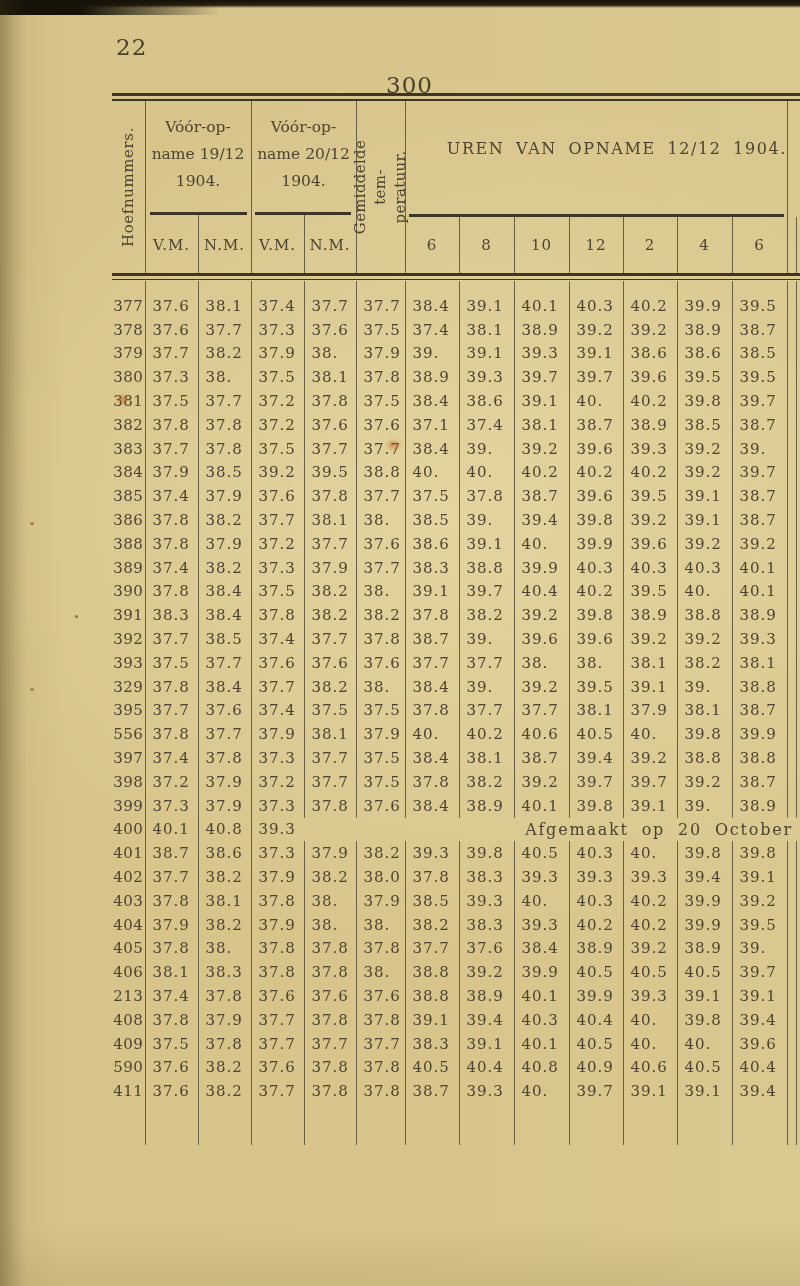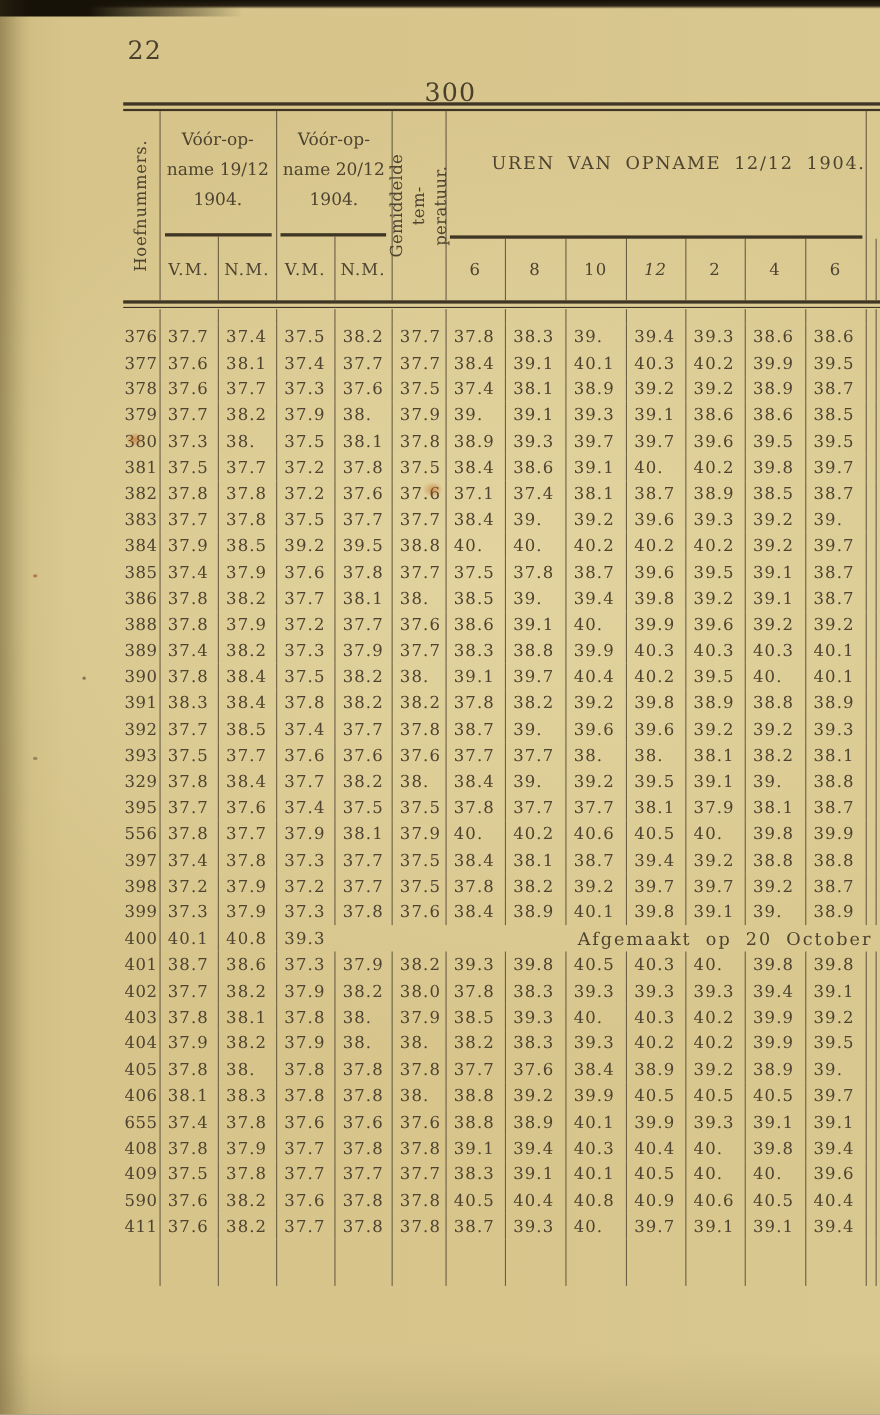--- a/index.html
+++ b/index.html
@@ -120,21 +120,21 @@
   <div class="hr" style="left:255px;top:212px;width:96px;height:2.5px;"></div>
   <div class="hr" style="left:409px;top:214px;width:375px;height:2.5px;"></div>
 
   <div class="sub" style="left:145px;width:53px;">V.M.</div>
   <div class="sub" style="left:198px;width:53px;">N.M.</div>
   <div class="sub" style="left:251px;width:53px;">V.M.</div>
   <div class="sub" style="left:304px;width:52px;">N.M.</div>
   <div class="sub" style="left:405px;width:54px;">6</div>
   <div class="sub" style="left:459px;width:55px;">8</div>
   <div class="sub" style="left:514px;width:55px;">10</div>
-  <div class="sub" style="left:569px;width:54px;font-style:italic;">12</div>
+  <div class="sub" style="left:569px;width:54px;">12</div>
   <div class="sub" style="left:623px;width:54px;">2</div>
   <div class="sub" style="left:677px;width:55px;">4</div>
   <div class="sub" style="left:732px;width:55px;">6</div>
 
   <div class="hr" style="left:112px;top:273px;width:688px;height:3px;"></div>
   <div class="hr" style="left:112px;top:278.5px;width:688px;height:1.5px;"></div>
 
   <table class="datatable">
     <colgroup>
       <col style="width:33px">
@@ -163,36 +163,20 @@
           <td class="cv"></td>
           <td class="cv"></td>
           <td class="cv"></td>
           <td class="cv"></td>
           <td class="cv"></td>
           <td class="cv"></td>
           <td class="cv"></td>
           <td class="cs"></td>
         </tr>
         <tr class="data">
-          <td class="ch">376</td>
-          <td class="cv">37.7</td>
-          <td class="cv">37.4</td>
-          <td class="cv">37.5</td>
-          <td class="cv">38.2</td>
-          <td class="cv">37.7</td>
-          <td class="cv">37.8</td>
-          <td class="cv">38.3</td>
-          <td class="cv">39.</td>
-          <td class="cv">39.4</td>
-          <td class="cv">39.3</td>
-          <td class="cv">38.6</td>
-          <td class="cv">38.6</td>
-          <td class="cs"></td>
-        </tr>
-        <tr class="data">
           <td class="ch">377</td>
           <td class="cv">37.6</td>
           <td class="cv">38.1</td>
           <td class="cv">37.4</td>
           <td class="cv">37.7</td>
           <td class="cv">37.7</td>
           <td class="cv">38.4</td>
           <td class="cv">39.1</td>
           <td class="cv">40.1</td>
           <td class="cv">40.3</td>
@@ -634,21 +618,21 @@
           <td class="cv">38.8</td>
           <td class="cv">39.2</td>
           <td class="cv">39.9</td>
           <td class="cv">40.5</td>
           <td class="cv">40.5</td>
           <td class="cv">40.5</td>
           <td class="cv">39.7</td>
           <td class="cs"></td>
         </tr>
         <tr class="data">
-          <td class="ch">655</td>
+          <td class="ch">213</td>
           <td class="cv">37.4</td>
           <td class="cv">37.8</td>
           <td class="cv">37.6</td>
           <td class="cv">37.6</td>
           <td class="cv">37.6</td>
           <td class="cv">38.8</td>
           <td class="cv">38.9</td>
           <td class="cv">40.1</td>
           <td class="cv">39.9</td>
           <td class="cv">39.3</td>

